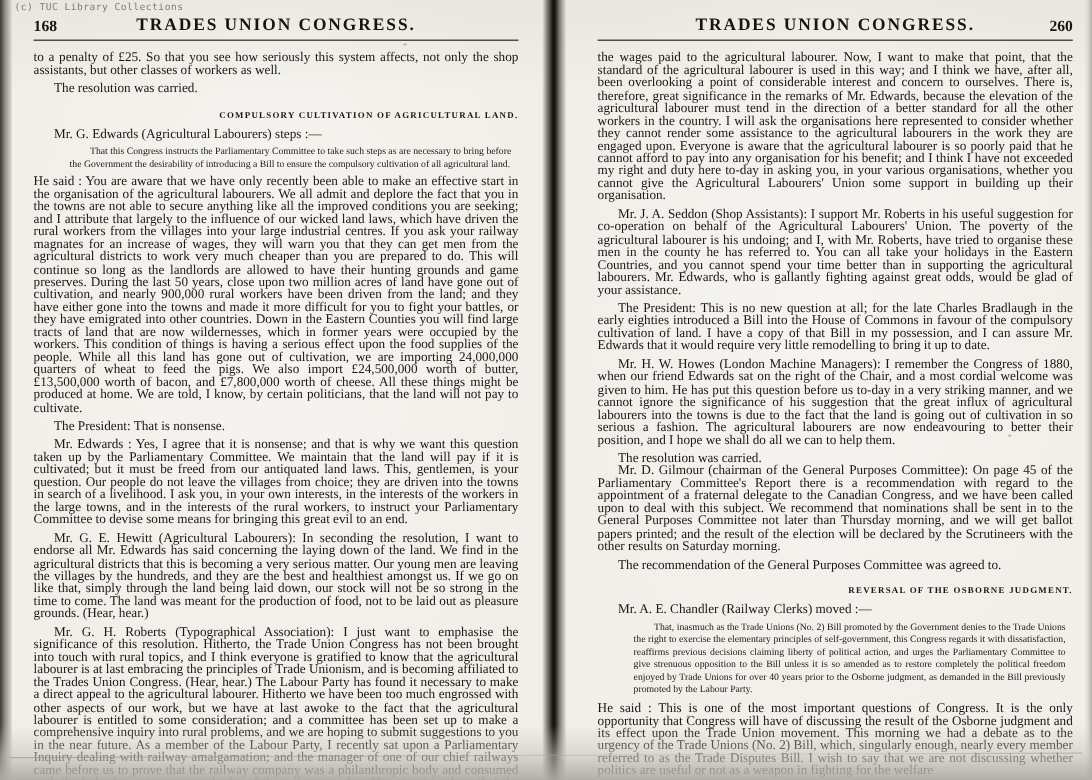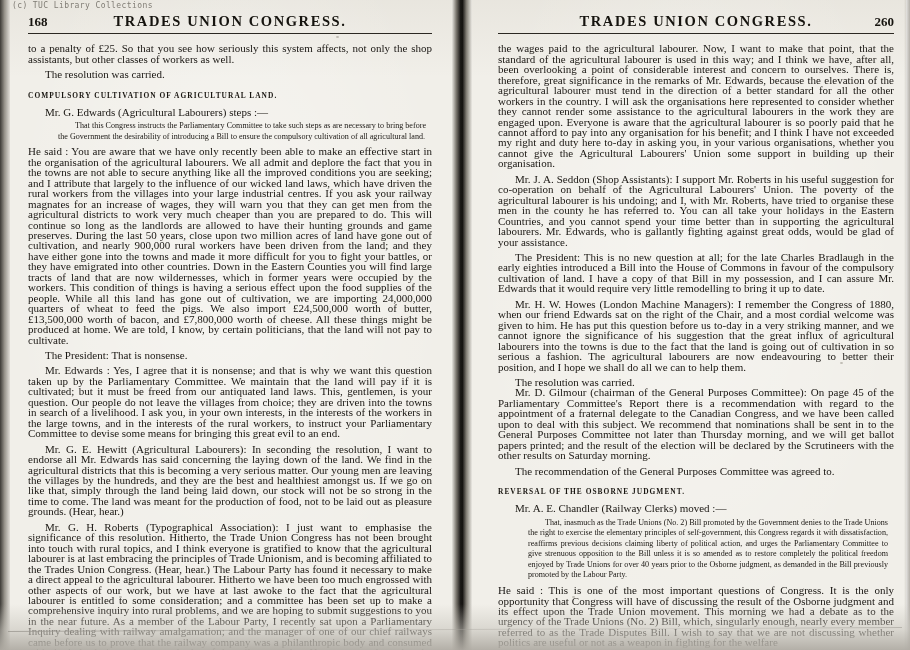--- a/index.html
+++ b/index.html
@@ -171,21 +171,21 @@
     padding-right: 6px;
   }
   .resolution p {
     font-size: 8.1px;
     line-height: 10.6px;
     text-indent: 17px;
   }
 
   
   .section-head {
-    text-align: left;
+    text-align: right;
     font-size: 7.4px;
     font-weight: bold;
     letter-spacing: 1.05px;
     color: #191611;
     margin: 11px 0 7px 0;
     text-transform: uppercase;
   }
 
   
   .speck { position: absolute; background: #8d897f; border-radius: 50%; opacity: 0.5; }

